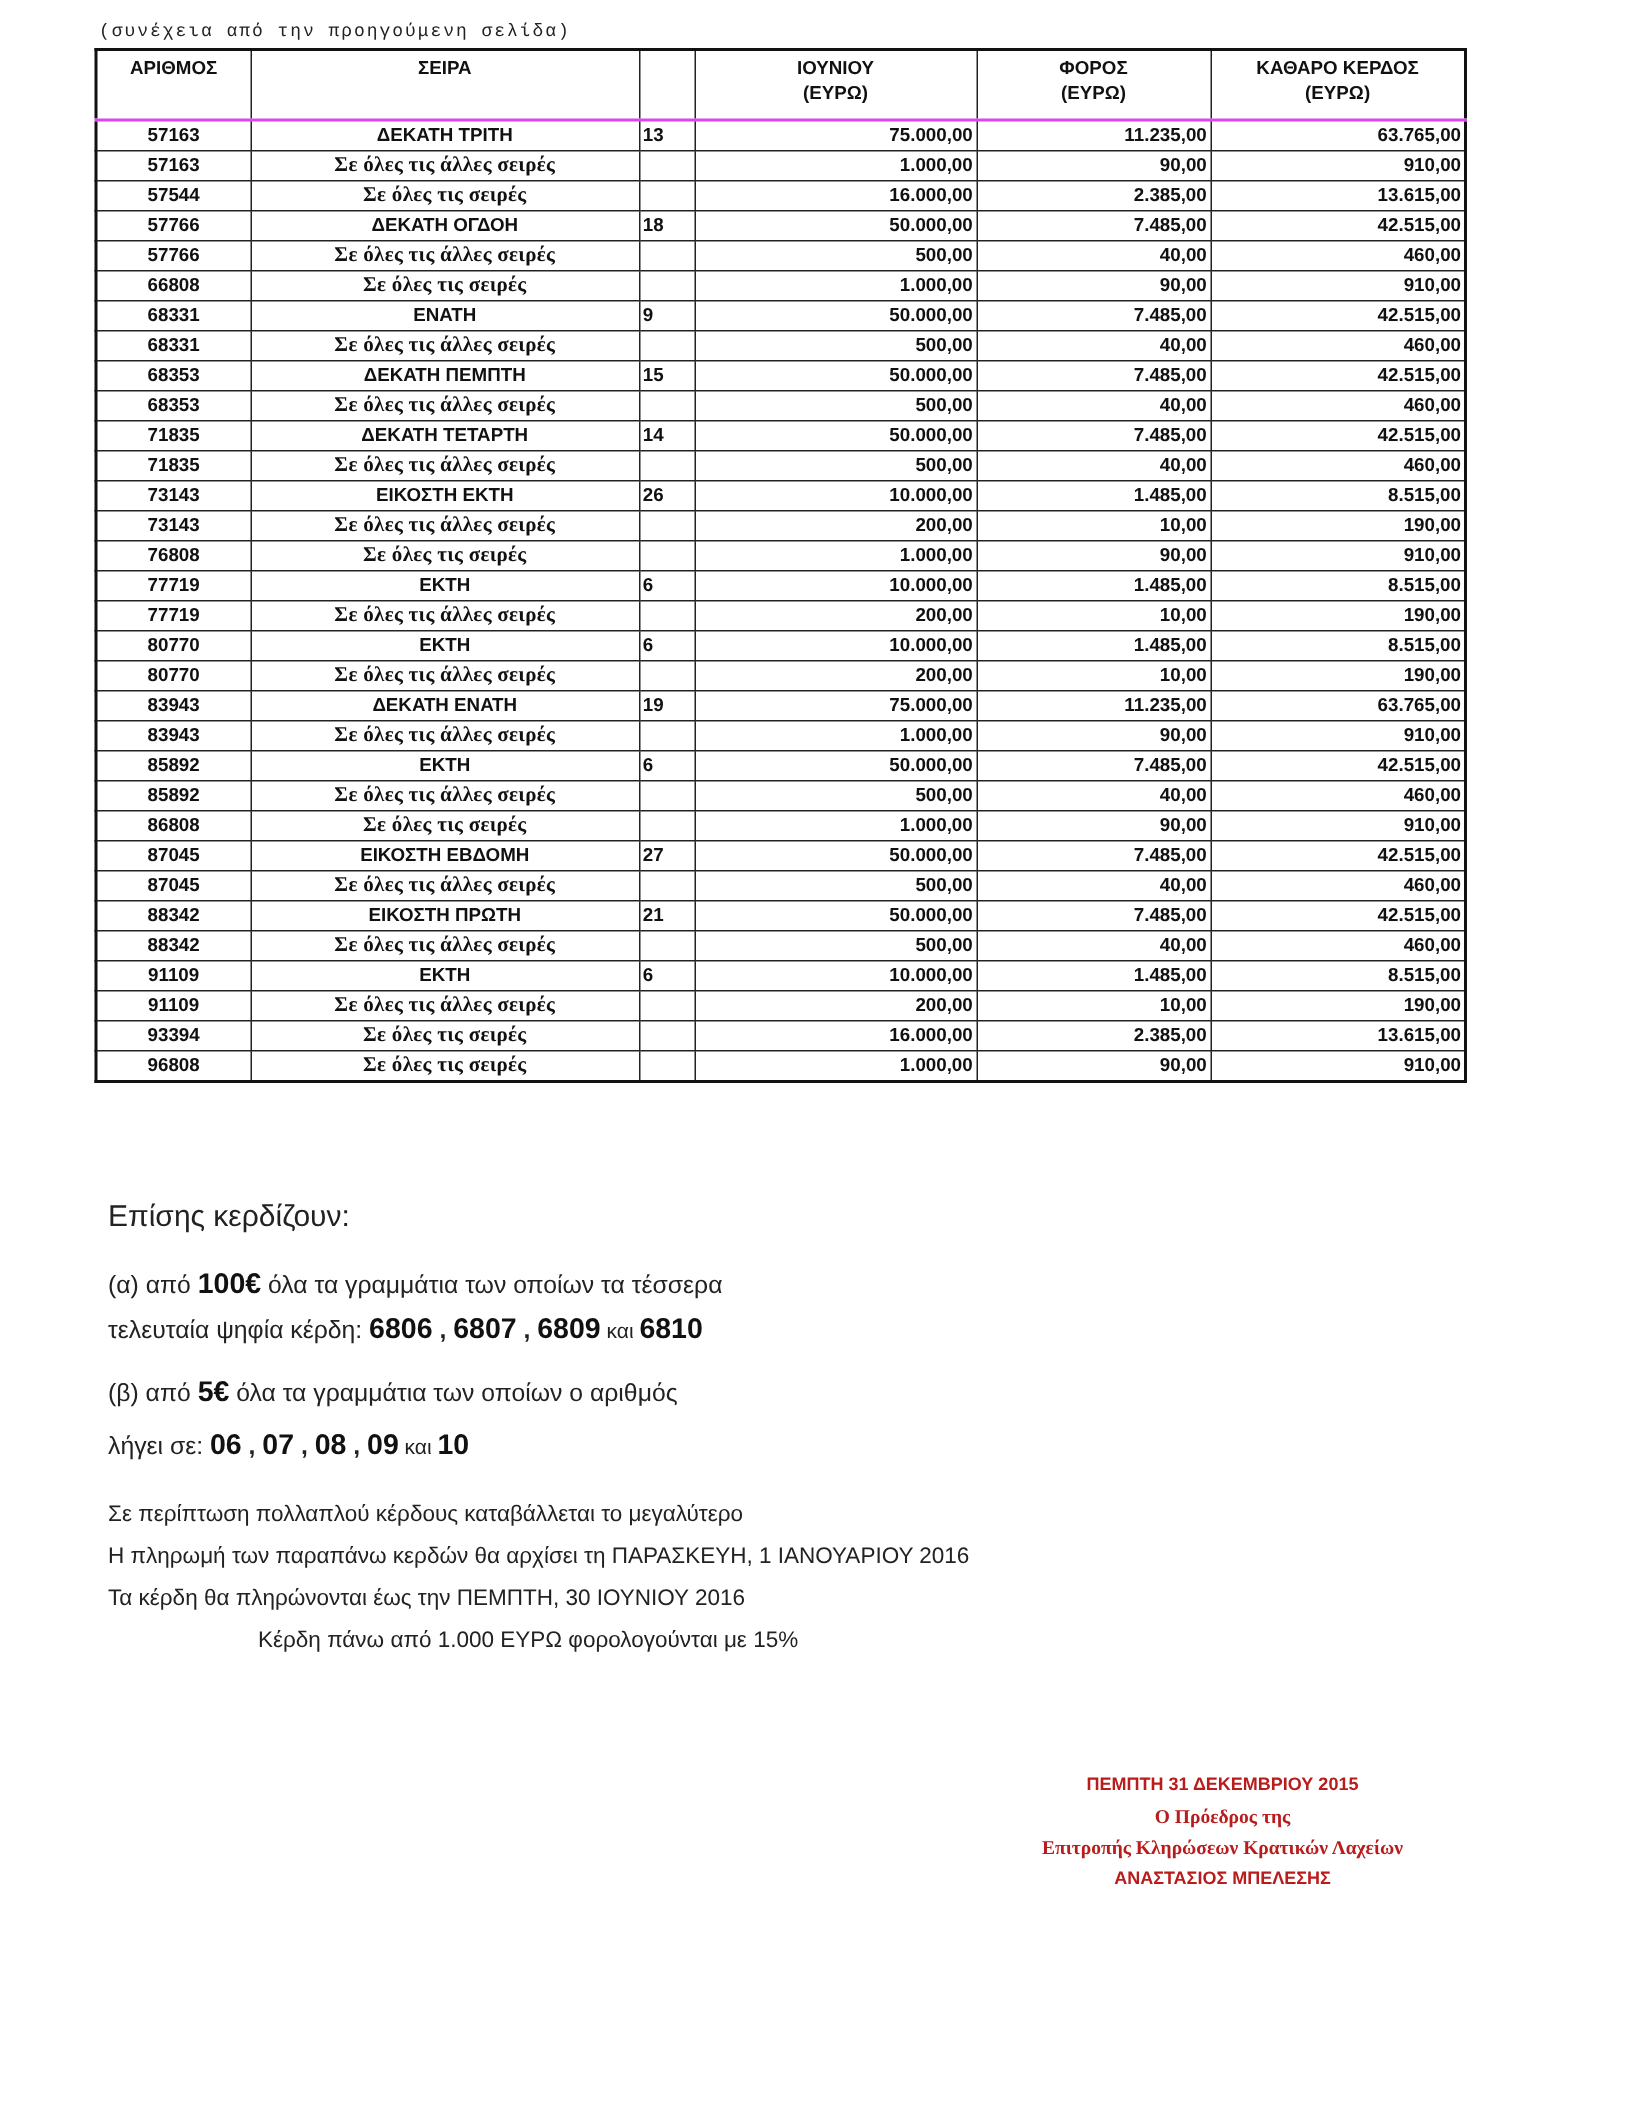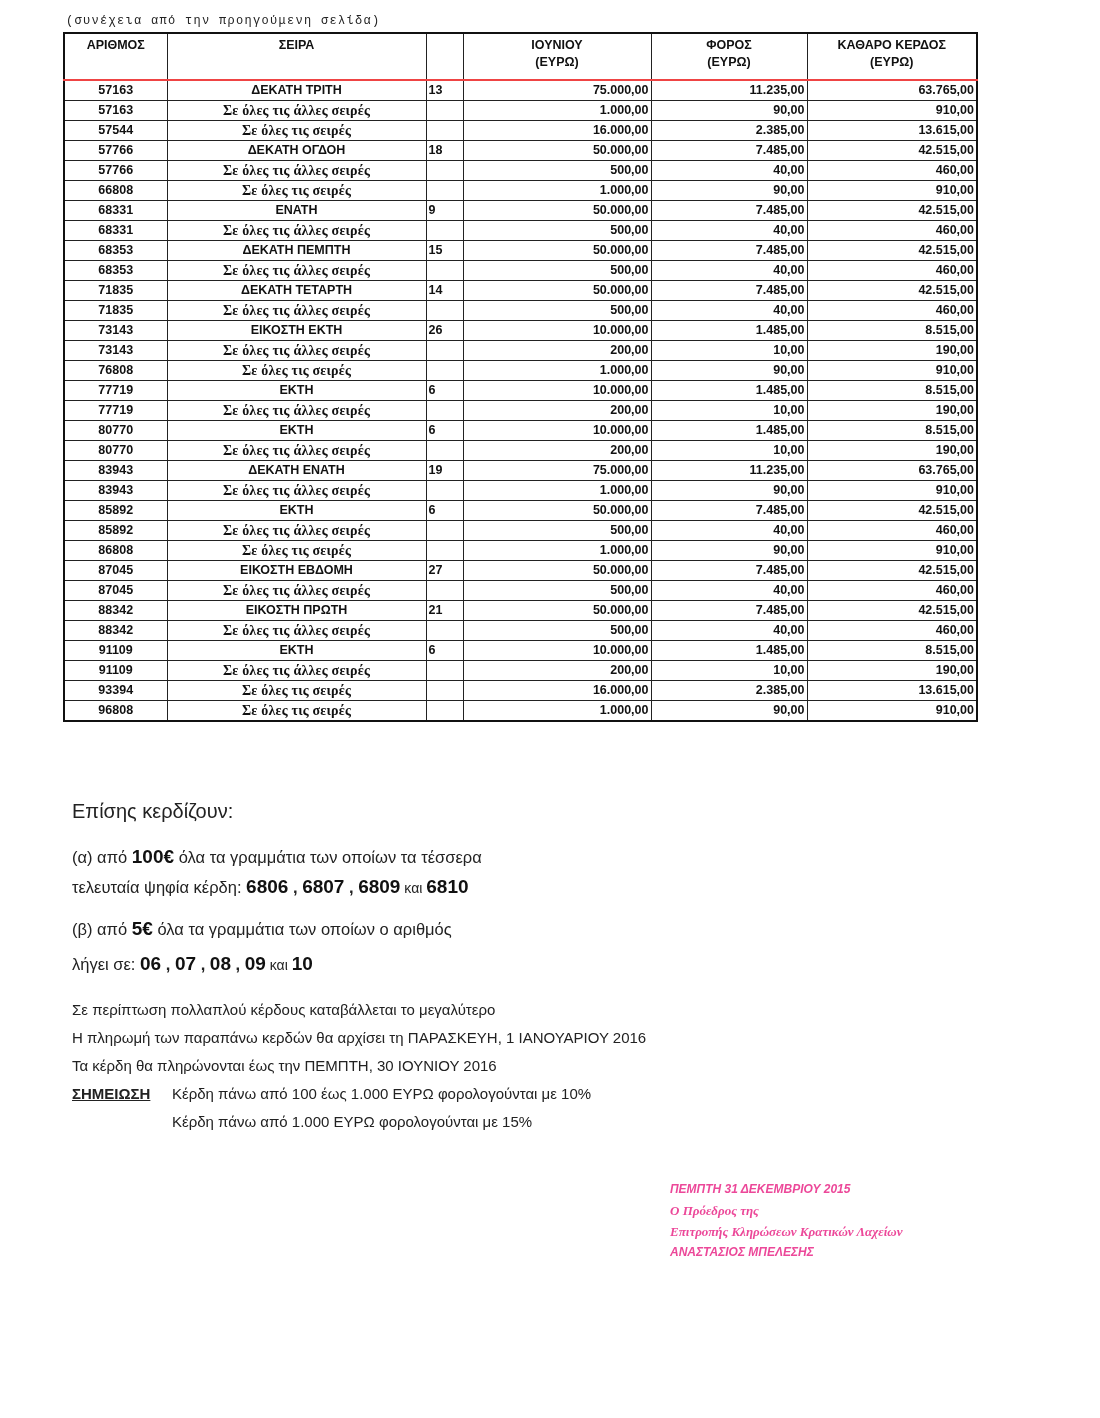--- a/index.html
+++ b/index.html
@@ -1,35 +1,35 @@
 <!DOCTYPE html>
 <html><head>
 <meta charset="utf-8">
 <style>
   html, body { margin: 0; padding: 0; background: #ffffff; }
   body { width: 1100px; height: 1418px; position: relative; overflow: hidden; color: #111; font-family: "Liberation Sans", sans-serif; }
   .continued { position: absolute; left: 66px; top: 14px; font-family: "Liberation Mono", monospace; font-size: 12px; letter-spacing: 1.3px; color: #222; }
   table.results { position: absolute; left: 63px; top: 32px; border-collapse: collapse; border: 2px solid #111; table-layout: fixed; width: 913px; }
   table.results th, table.results td { border: 1.5px solid #222; font-size: 12.5px; font-weight: bold; padding: 0 2px; height: 19px; line-height: 19px; white-space: nowrap; overflow: hidden; }
   table.results thead th { height: 42px; vertical-align: top; text-align: center; line-height: 17px; padding-top: 3px; }
-  table.results thead tr { border-bottom: 2px solid #ef4444; }
+  table.results thead tr { border-bottom: 2px solid #d946ef; }
   td.num { text-align: center; }
   td.series { text-align: center; }
   td.series.all { font-family: "Liberation Serif", serif; font-size: 14px; letter-spacing: 0.2px; }
   td.sno { text-align: left; font-weight: normal; padding-left: 8px; font-size: 13px; }
   td.amt { text-align: right; padding-right: 2px; }
   .also { position: absolute; left: 72px; top: 800px; font-size: 20px; color: #222; }
   .para { position: absolute; left: 72px; font-size: 16.5px; color: #222; }
   .para b { font-size: 19px; color: #111; }
   .para .small { font-size: 14px; }
   .notes { position: absolute; left: 72px; top: 996px; font-size: 15px; color: #222; line-height: 28px; }
   .notes .row { white-space: nowrap; }
   .notes .lbl { display: inline-block; width: 100px; font-weight: bold; text-decoration: underline; }
   .notes .indent { padding-left: 100px; }
-  .sign { position: absolute; left: 670px; top: 1179px; width: 290px; font-size: 12px; font-weight: bold; line-height: 21px; color: #ec4899; font-style: italic; }
+  .sign { position: absolute; left: 670px; top: 1179px; width: 290px; text-align: center; font-size: 12px; font-weight: bold; line-height: 21px; color: #b91c1c; }
 </style>
 </head>
 <body>
 
 <div class="continued">(συνέχεια από την προηγούμενη σελίδα)</div>
 
 <table class="results">
   <colgroup>
     <col style="width:103px">
       <col style="width:259px">
@@ -320,21 +320,20 @@
   <span>(β) από </span><b>5€</b><span> όλα τα γραμμάτια των οποίων ο αριθμός</span>
 </div>
 <div class="para" style="top:953px;">
   <span>λήγει σε: </span><span id="b-endings"><b>06</b><span style="font-weight: bold;"> , </span><b>07</b><span style="font-weight: bold;"> , </span><b>08</b><span style="font-weight: bold;"> , </span><b>09</b><span class="small"> και </span><b>10</b></span>
 </div>
 
 <div class="notes">
   <div class="row">Σε περίπτωση πολλαπλού κέρδους καταβάλλεται το μεγαλύτερο</div>
   <div class="row">Η πληρωμή των παραπάνω κερδών θα αρχίσει τη ΠΑΡΑΣΚΕΥΗ, 1 ΙΑΝΟΥΑΡΙΟΥ 2016</div>
   <div class="row">Τα κέρδη θα πληρώνονται έως την ΠΕΜΠΤΗ, 30 ΙΟΥΝΙΟΥ 2016</div>
-  <div class="row"><span class="lbl">ΣΗΜΕΙΩΣΗ</span><span>Κέρδη πάνω από 100 έως 1.000 ΕΥΡΩ φορολογούνται με 10%</span></div>
   <div class="row indent">Κέρδη πάνω από 1.000 ΕΥΡΩ φορολογούνται με 15%</div>
 </div>
 
 <div class="sign">
   <div>ΠΕΜΠΤΗ 31 ΔΕΚΕΜΒΡΙΟΥ 2015</div>
   <div style="font-family:'Liberation Serif', serif; font-size:13px;">Ο Πρόεδρος της</div>
   <div style="font-family:'Liberation Serif', serif; font-size:13px;">Επιτροπής Κληρώσεων Κρατικών Λαχείων</div>
   <div>ΑΝΑΣΤΑΣΙΟΣ ΜΠΕΛΕΣΗΣ</div>
 </div>
 

